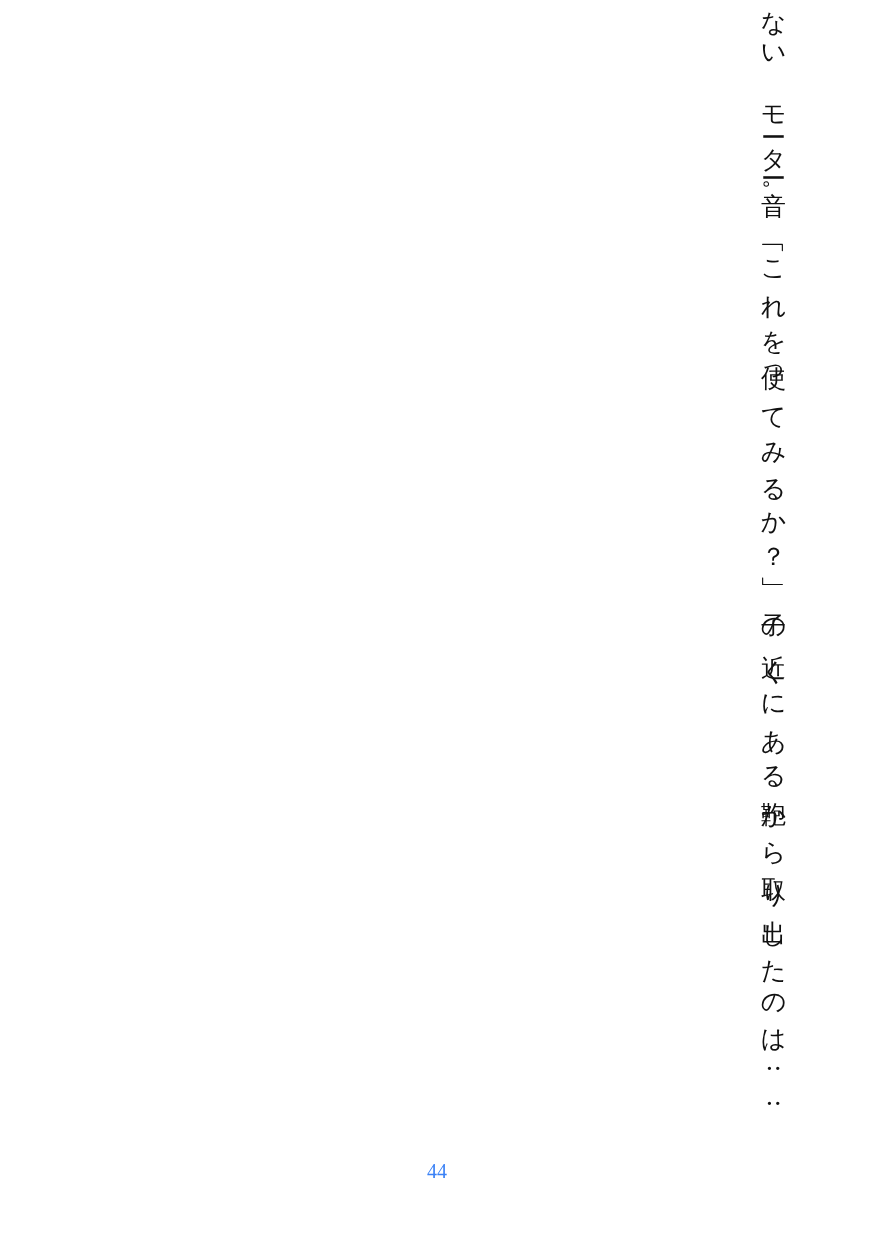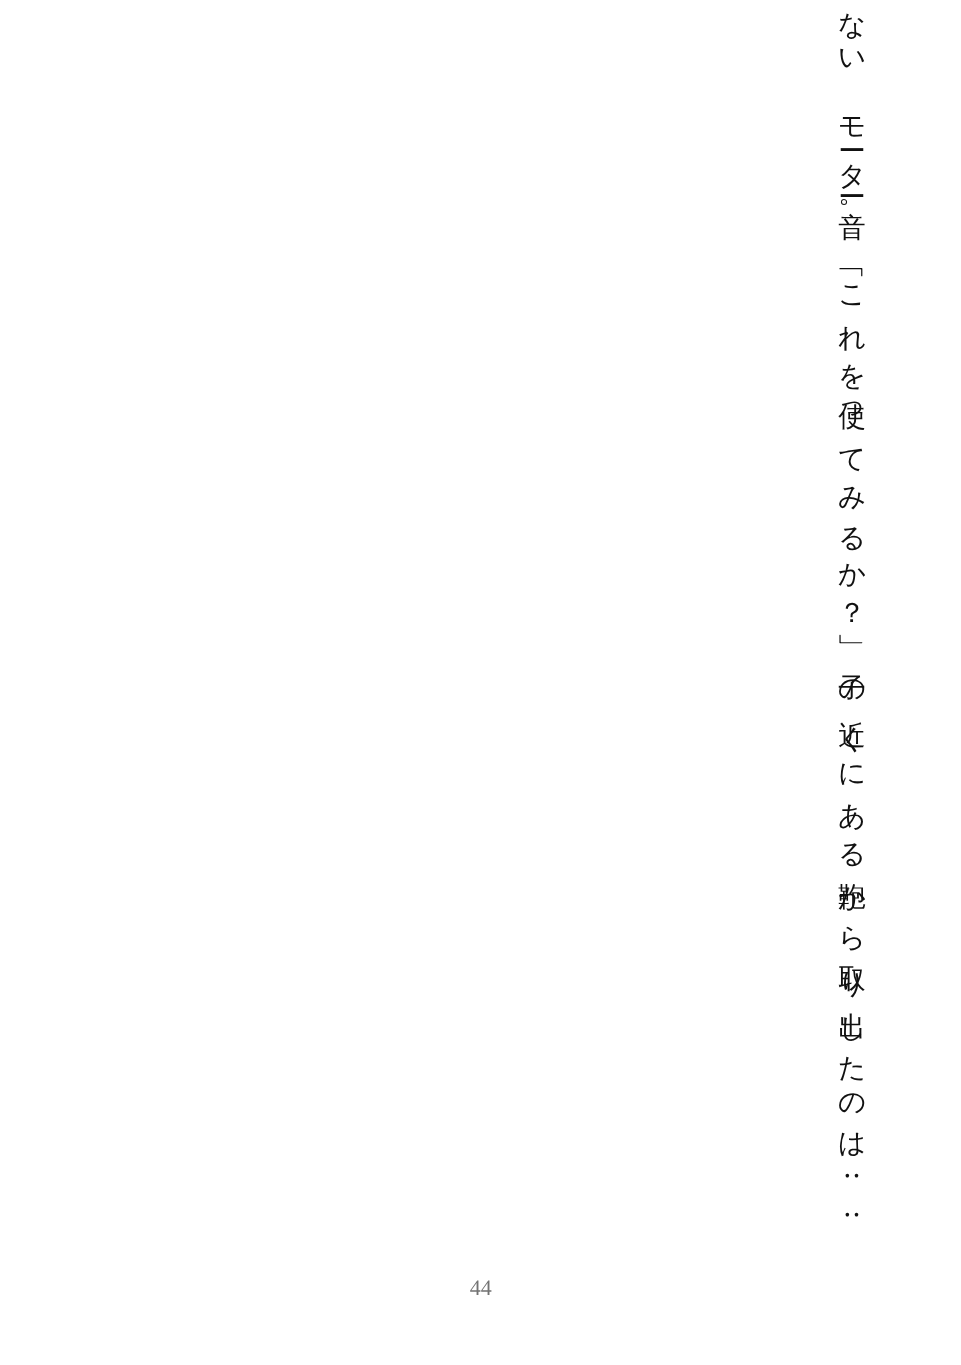--- a/index.html
+++ b/index.html
@@ -60,21 +60,21 @@
   }
 
   .page-number {
     position: absolute;
     bottom: 58px;
     left: 0;
     width: 874px;
     text-align: center;
     font-size: 20px;
     font-family: "Liberation Serif", "DejaVu Serif", serif;
-    color: #737373;
+    color: #3b82f6;
   }
 </style>
 </head>
 <body>
 
 <div class="page">
 
   <div class="vtext-area">
     <div class="vline indent">子の近くにある鞄から取り出したのは‥‥</div>
     <div class="vline indent">「これを使ってみるか？」</div>

